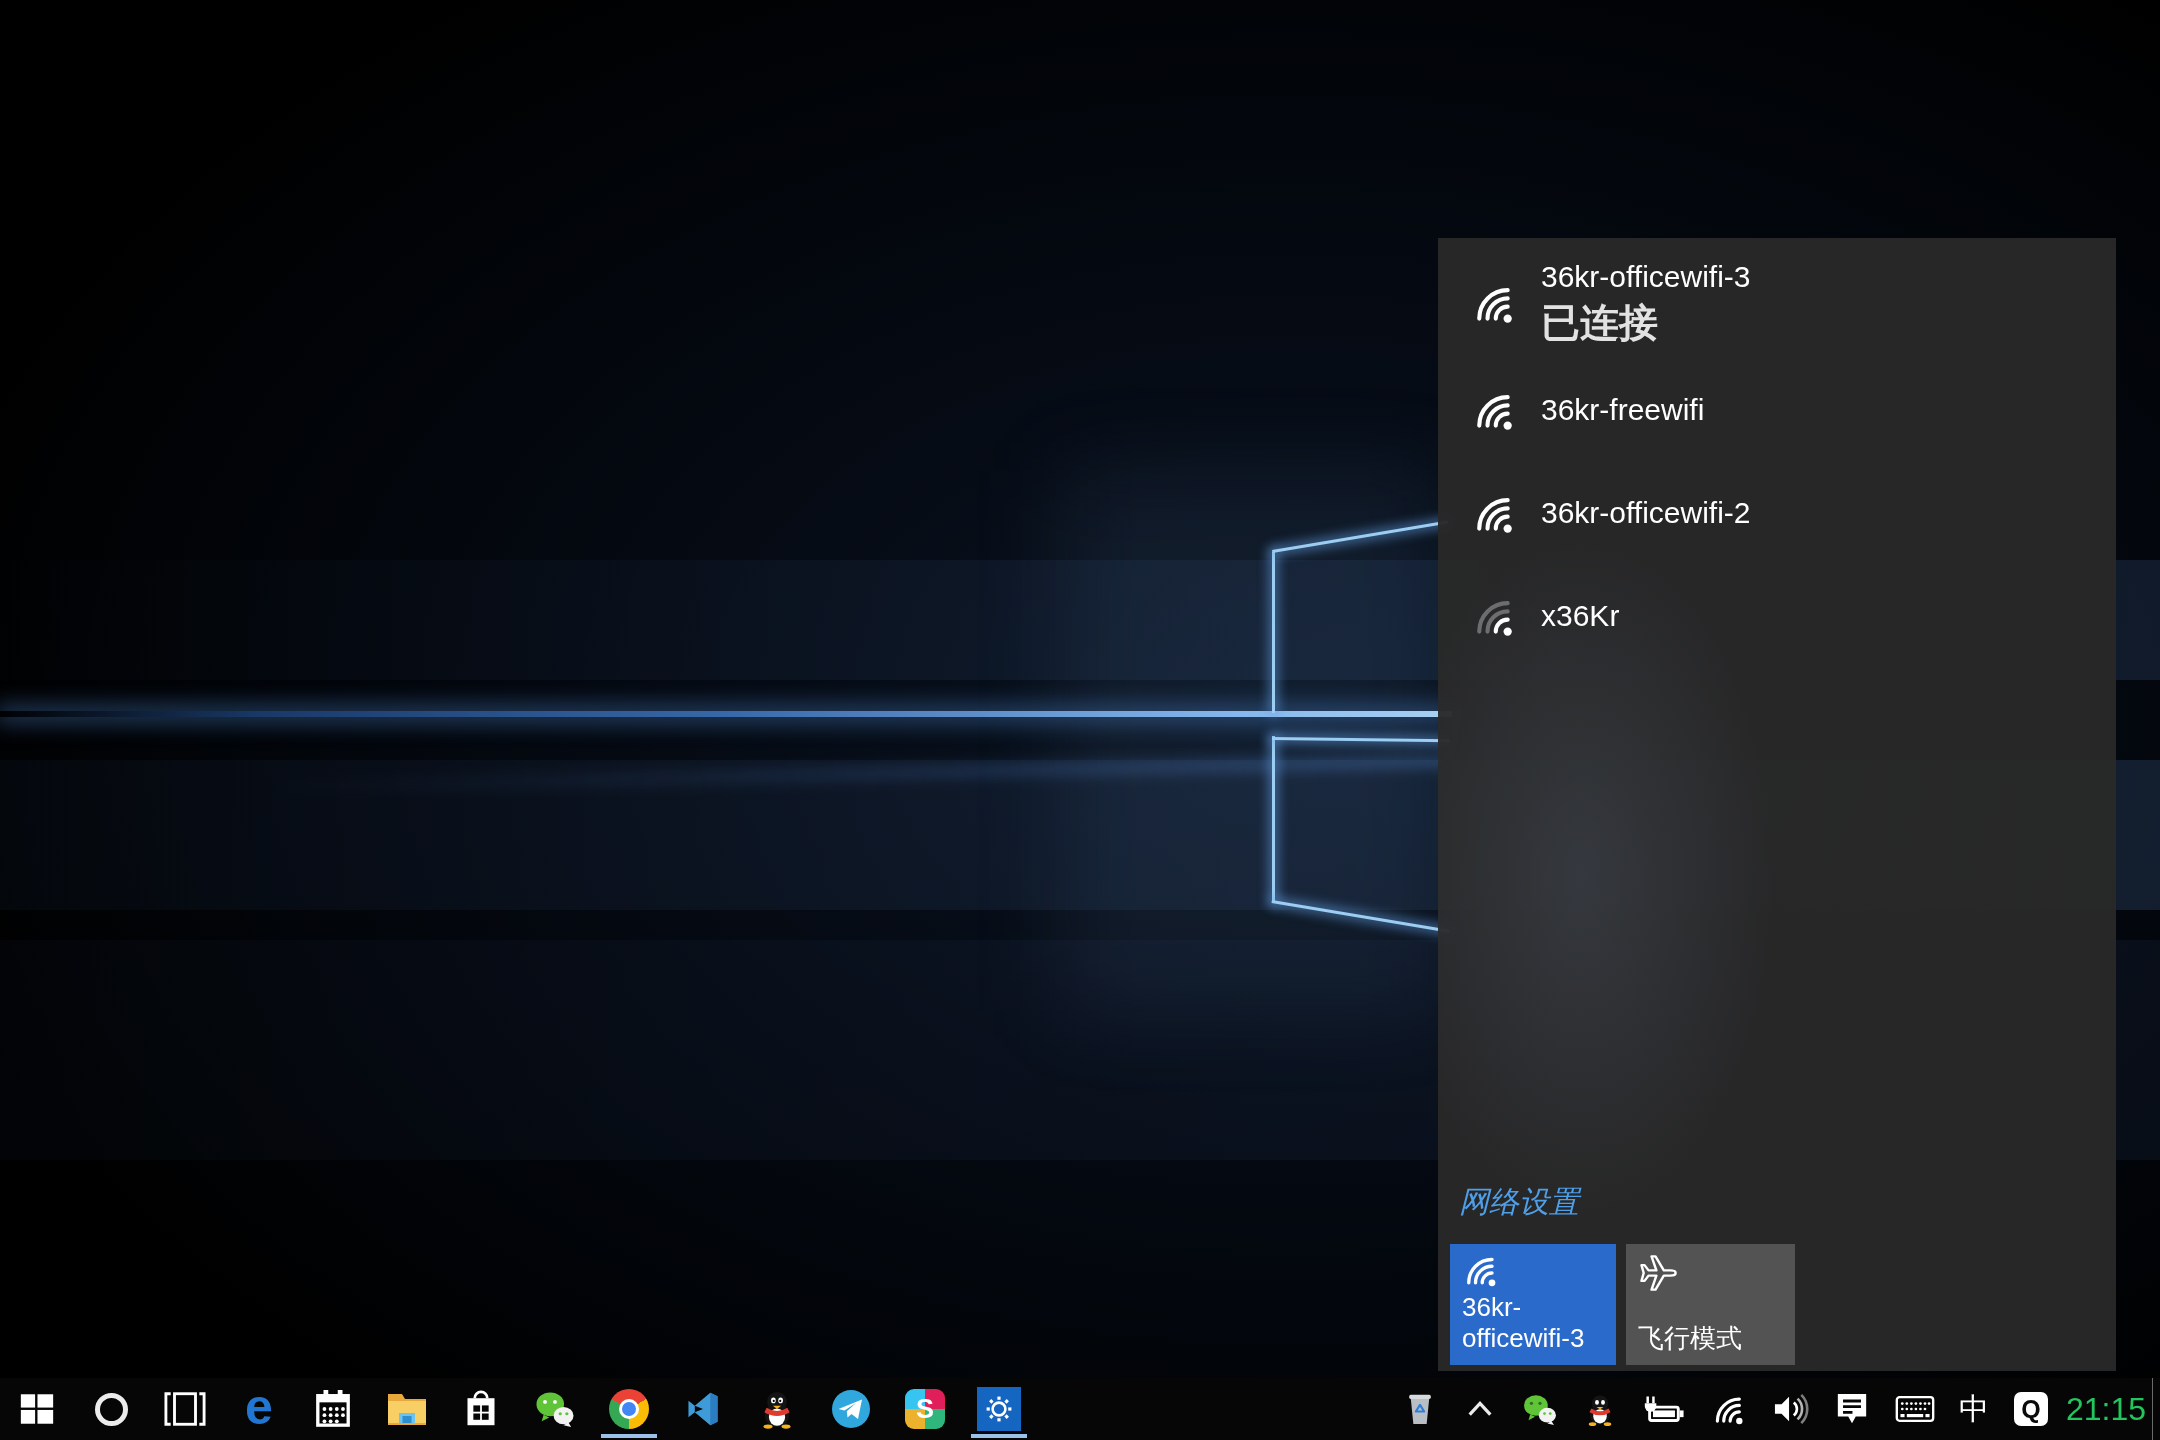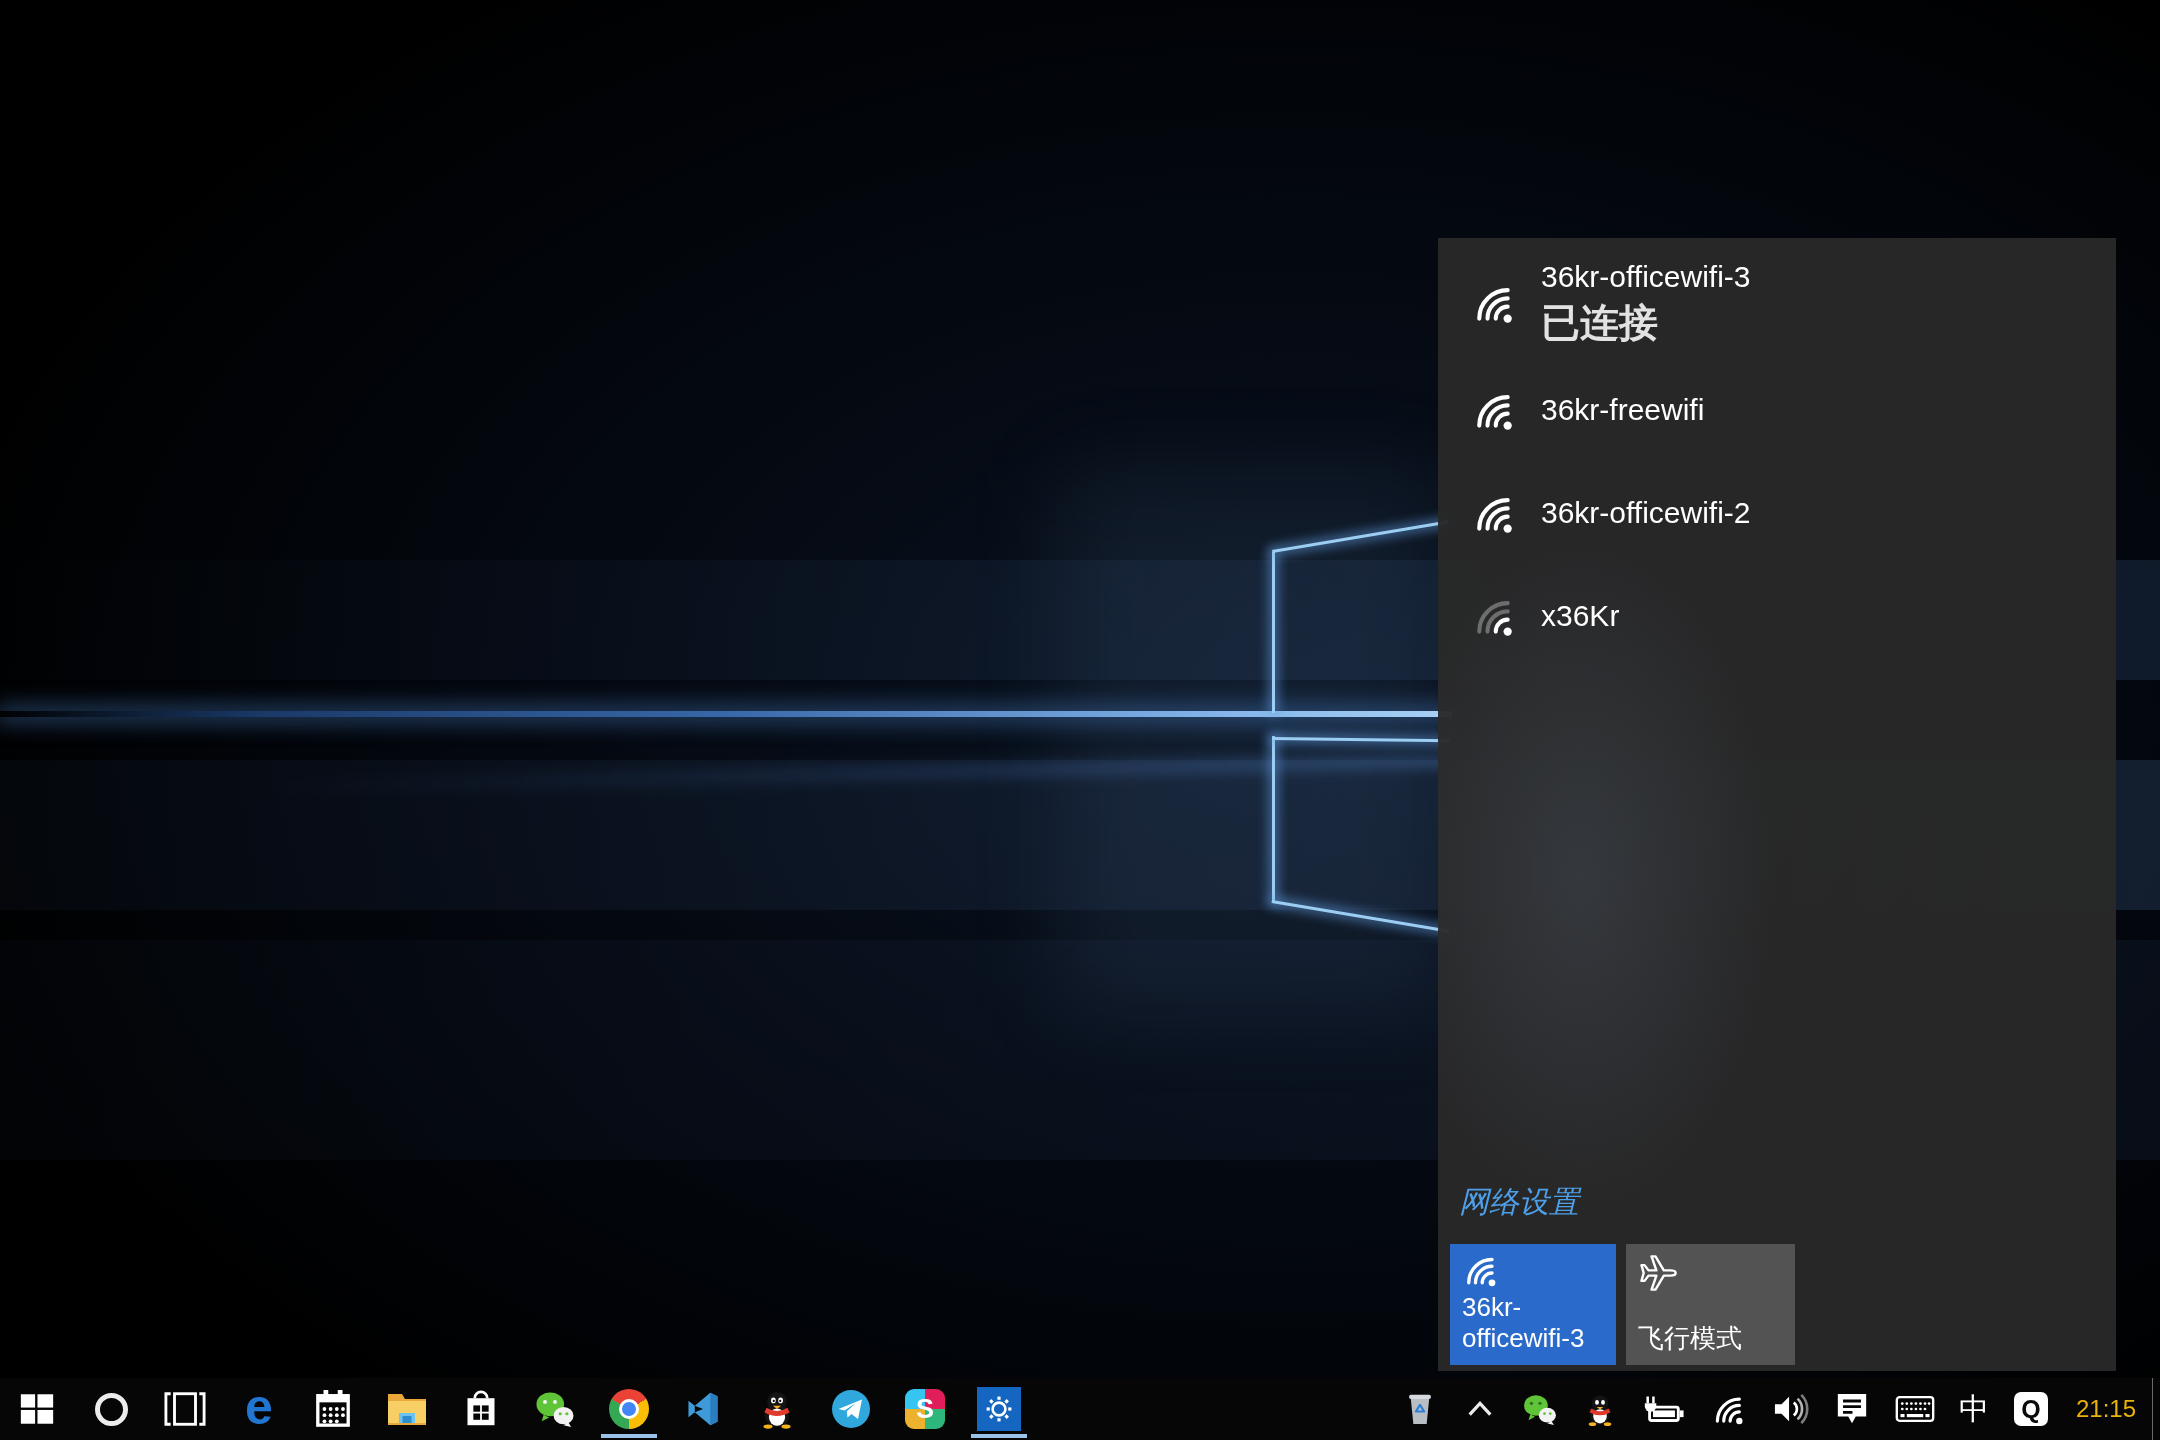--- a/index.html
+++ b/index.html
@@ -69,21 +69,21 @@
     background:conic-gradient(from 0deg, #e01e5a 0 25%, #2eb67d 25% 50%, #ecb22e 50% 75%, #36c5f0 75% 100%); }
   .slack-sq span { color:#fff; font-size:27px; font-weight:bold; }
   .settings-sq { width:44px; height:44px; background:#1566c0; display:flex; align-items:center; justify-content:center; }
   
   #tray { margin-left:auto; display:flex; align-items:center; height:62px; }
   .tray-slot { position:relative; height:62px; display:flex; align-items:center; justify-content:center; cursor:pointer; }
   .ts-sm { width:60px; }
   .ime-char { font-size:30px; color:#fff; }
   .qpinyin { width:34px; height:34px; background:#fff; border-radius:7px; display:flex; align-items:center; justify-content:center; }
   .qpinyin span { color:#0a0a0a; font-size:25px; font-weight:bold; }
-  #clock { width:92px; text-align:left; font-size:24px; color:#eab308; }
+  #clock { width:92px; text-align:left; font-size:32px; color:#22c55e; }
   #show-desktop { width:8px; height:62px; border-left:1px solid #6a6a6a; cursor:pointer; }
 </style>
 </head>
 <body>
 
 <svg width="0" height="0" style="position:absolute">
   <defs>
     <g id="wifi-glyph">
       <circle cx="40" cy="41" r="4.5" fill="currentColor"></circle>
       <path class="a1" d="M27 41 A13 13 0 0 1 40 28" fill="none" stroke="currentColor" stroke-width="4.5" stroke-linecap="round"></path>

